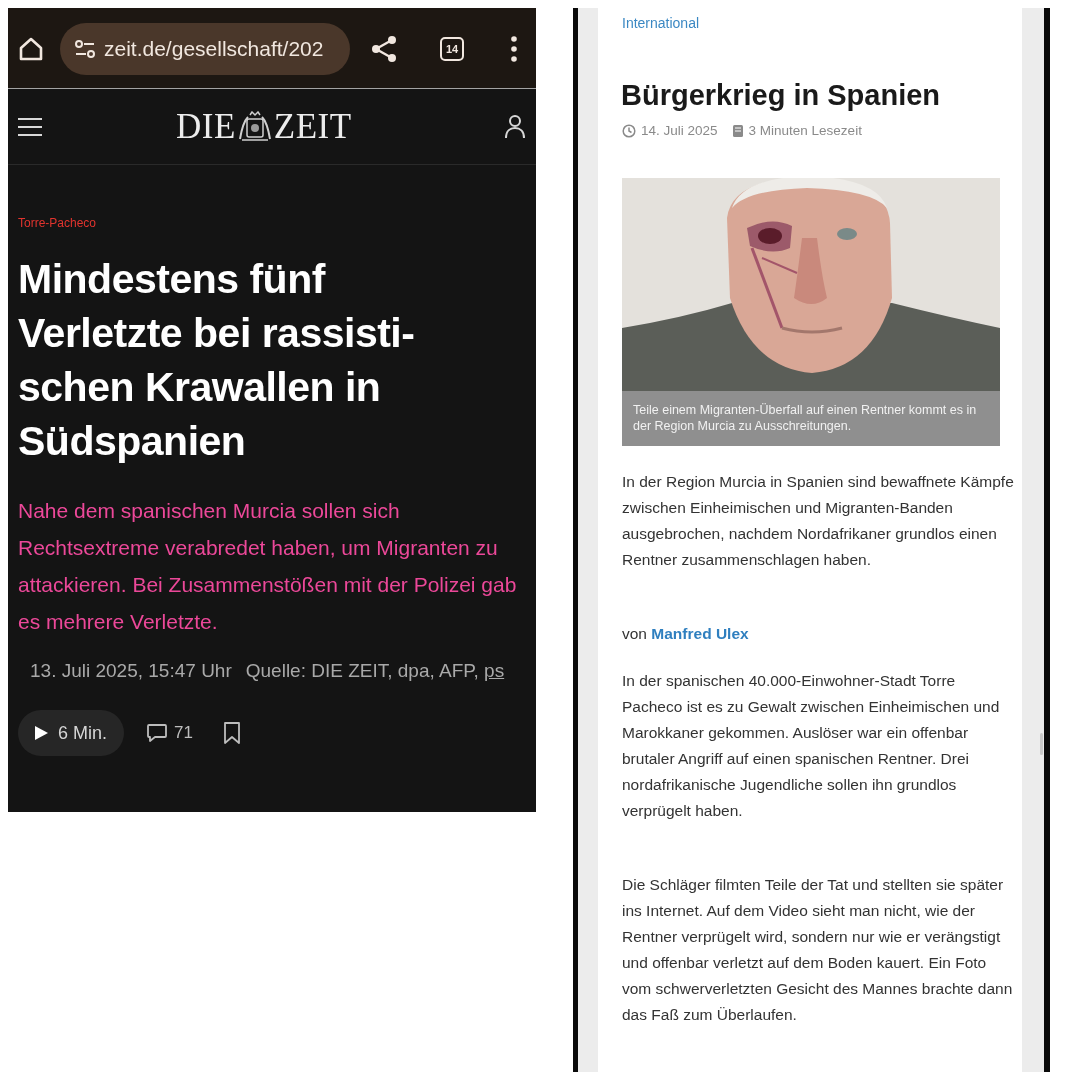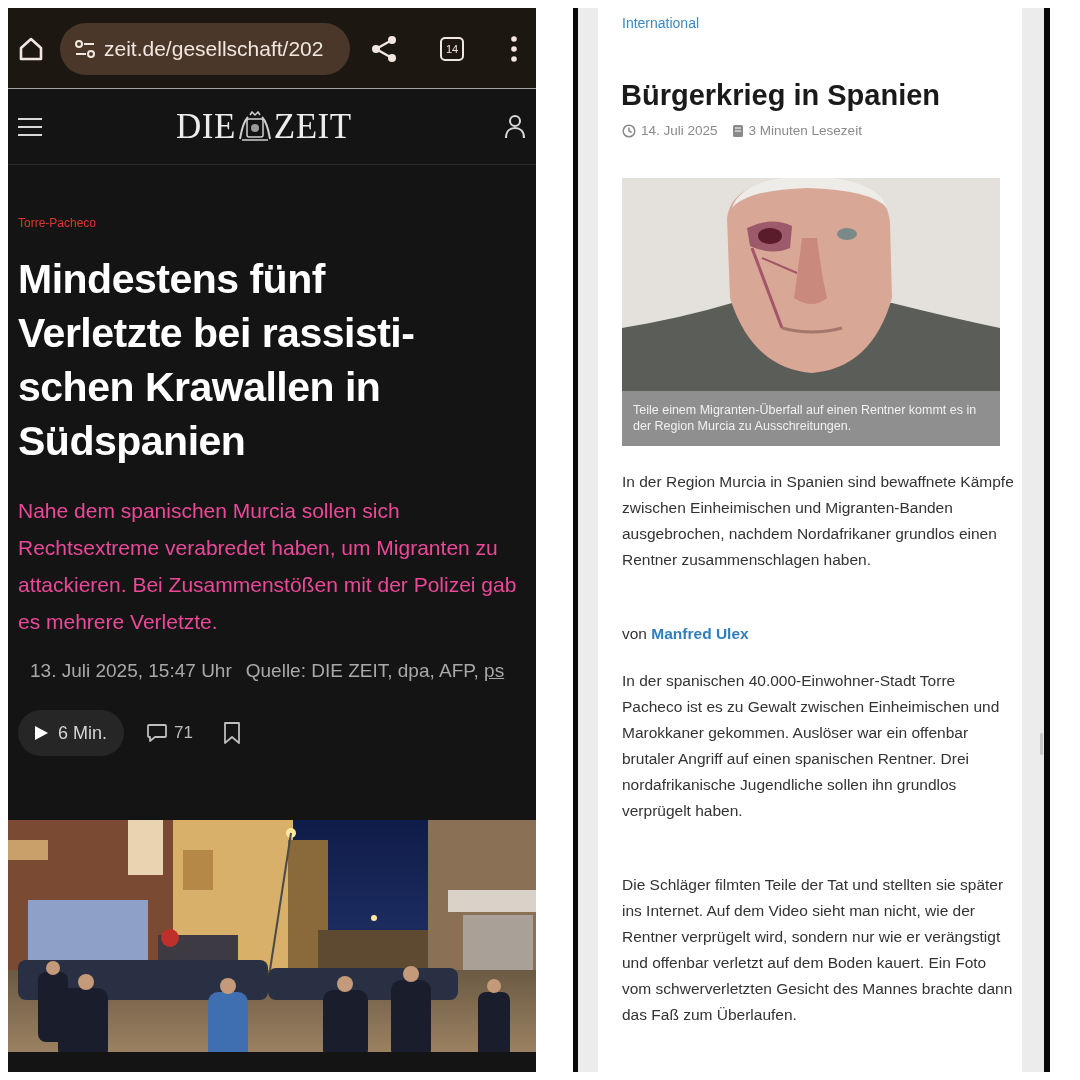--- a/index.html
+++ b/index.html
@@ -1,27 +1,27 @@
 <!DOCTYPE html>
 <html><head>
 <meta charset="utf-8">
 <style>
   * { box-sizing: border-box; margin: 0; padding: 0; }
   html, body { width: 1080px; height: 1080px; background: #ffffff; overflow: hidden; }
   body { position: relative; font-family: "Liberation Sans", sans-serif; }
 
   
-  .left { position: absolute; left: 8px; top: 8px; width: 528px; height: 1064px; background: #141414; overflow: hidden; }
+  .left { position: absolute; left: 8px; top: 8px; width: 528px; height: 804px; background: #141414; overflow: hidden; }
   .browserbar { position: absolute; left: 0; top: 0; width: 528px; height: 80px; background: #1d1712; }
   .home-btn { position: absolute; left: 8px; top: 26px; width: 30px; height: 30px; }
   .urlbar { position: absolute; left: 52px; top: 15px; width: 290px; height: 52px; border-radius: 26px; background: #4a372a; display: flex; align-items: center; padding-left: 14px; }
   .urlbar .tune { width: 22px; height: 22px; margin-right: 8px; flex: none; }
   .urlbar .url { color: #f1e7df; font-size: 21px; white-space: nowrap; overflow: hidden; width: 240px; }
   .share-btn { position: absolute; left: 362px; top: 26px; width: 28px; height: 30px; }
-  .tabs-btn { position: absolute; left: 432px; top: 29px; width: 24px; height: 24px; border: 2.5px solid #f1e7df; border-radius: 5px; color: #f1e7df; font-size: 11px; font-weight: normal; display: flex; align-items: center; justify-content: center; text-align: right; }
+  .tabs-btn { position: absolute; left: 432px; top: 29px; width: 24px; height: 24px; border: 2.5px solid #f1e7df; border-radius: 5px; color: #f1e7df; font-size: 11px; font-weight: bold; display: flex; align-items: center; justify-content: center; text-align: right; }
   .more-btn { position: absolute; left: 498px; top: 26px; width: 16px; height: 30px; }
   .sitebar { position: absolute; left: 0; top: 80px; width: 528px; height: 77px; background: #141414; border-top: 1px solid #a3a3a3; border-bottom: 1px solid #2a2a2a; }
   .menu-btn { position: absolute; left: 10px; top: 27px; width: 24px; height: 22px; }
   .logo { position: absolute; left: 168px; top: 18px; height: 40px; display: flex; align-items: center; color: #ececec; font-family: "Liberation Serif", serif; font-size: 35px; letter-spacing: 0.5px; }
   .logo .crest { width: 34px; height: 32px; margin: 0 2px; }
   .user-btn { position: absolute; left: 496px; top: 25px; width: 22px; height: 26px; }
   .kicker { position: absolute; left: 10px; top: 208px; color: #e2342e; font-size: 12px; }
   .headline { position: absolute; left: 10px; top: 244px; width: 510px; color: #ffffff; font-size: 41px; font-weight: bold; line-height: 54px; letter-spacing: -0.5px; }
   .teaser { position: absolute; left: 10px; top: 484px; width: 515px; color: #ec4899; font-size: 21px; line-height: 37px; }
   .byline { position: absolute; left: 10px; top: 652px; color: #a9a9a9; font-size: 19px; white-space: nowrap; margin-left: 12px; }

